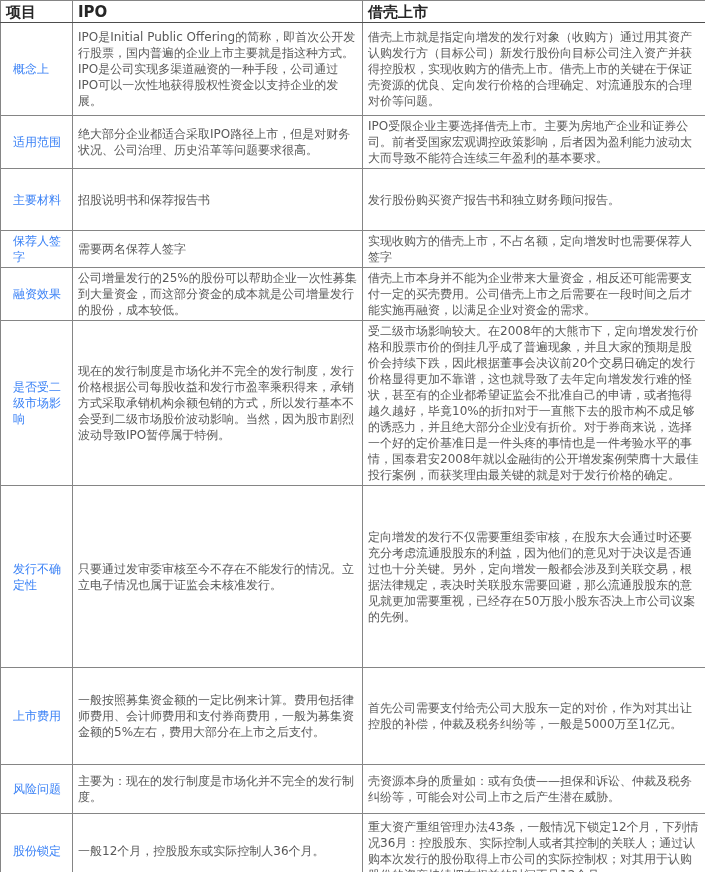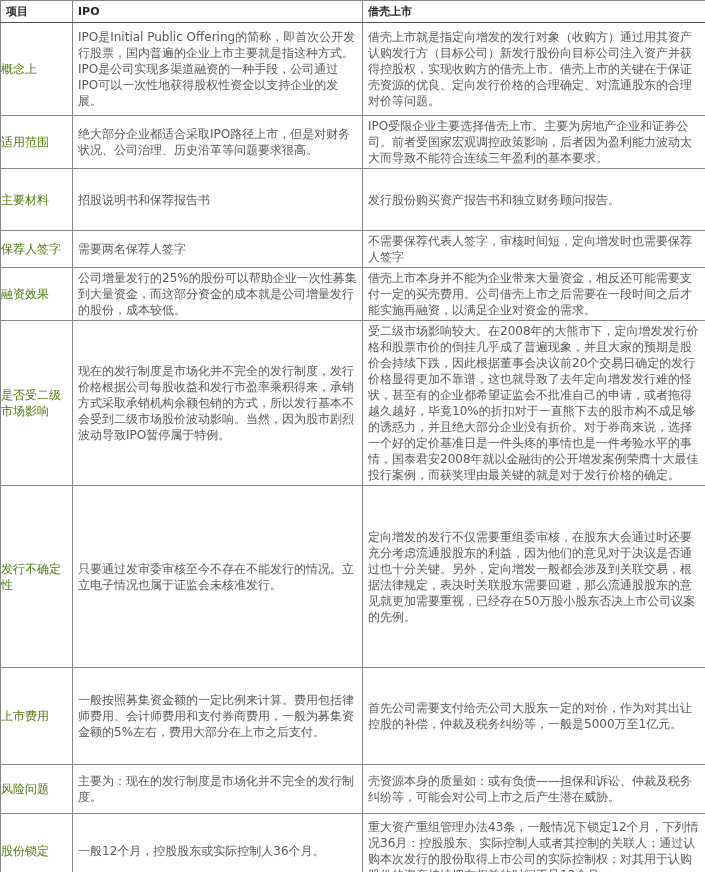--- a/index.html
+++ b/index.html
@@ -28,28 +28,28 @@
     border: 1px solid #858585;
     vertical-align: middle;
     text-align: left;
     padding: 2px 4px 2px 5px;
     word-wrap: break-word;
     overflow-wrap: break-word;
   }
   table.compare thead th {
     font-weight: bold;
     color: #262626;
-    font-size: 11px;
+    font-size: 15px;
     border-bottom: 1px solid #4d4d4d;
     padding: 2px 4px 2px 5px;
     background: #ffffff;
   }
   table.compare td.label-cell {
-    color: #4d7c0f;
-    padding-left: 0;
+    color: #3b82f6;
+    padding-left: 12px;
   }
   
   thead tr              { height: 22px; }
   tbody tr:nth-child(1) { height: 93px; }
   tbody tr:nth-child(2) { height: 30px; }
   tbody tr:nth-child(3) { height: 62px; }
   tbody tr:nth-child(4) { height: 32px; }
   tbody tr:nth-child(5) { height: 33px; }
   tbody tr:nth-child(6) { height: 64px; }
   tbody tr:nth-child(7) { height: 182px; }
@@ -88,21 +88,21 @@
         <td>IPO受限企业主要选择借壳上市。主要为房地产企业和证券公司。前者受国家宏观调控政策影响，后者因为盈利能力波动太大而导致不能符合连续三年盈利的基本要求。</td>
       </tr>
       <tr>
         <td class="label-cell">主要材料</td>
         <td>招股说明书和保荐报告书</td>
         <td>发行股份购买资产报告书和独立财务顾问报告。</td>
       </tr>
       <tr>
         <td class="label-cell">保荐人签字</td>
         <td>需要两名保荐人签字</td>
-        <td>不需要保荐代表人签字，审核时间短，定向增发时也需要保荐人签字</td>
+        <td>实现收购方的借壳上市，不占名额，定向增发时也需要保荐人签字</td>
       </tr>
       <tr>
         <td class="label-cell">融资效果</td>
         <td>公司增量发行的25%的股份可以帮助企业一次性募集到大量资金，而这部分资金的成本就是公司增量发行的股份，成本较低。</td>
         <td>借壳上市本身并不能为企业带来大量资金，相反还可能需要支付一定的买壳费用。公司借壳上市之后需要在一段时间之后才能实施再融资，以满足企业对资金的需求。</td>
       </tr>
       <tr>
         <td class="label-cell">是否受二级市场影响</td>
         <td>现在的发行制度是市场化并不完全的发行制度，发行价格根据公司每股收益和发行市盈率乘积得来，承销方式采取承销机构余额包销的方式，所以发行基本不会受到二级市场股价波动影响。当然，因为股市剧烈波动导致IPO暂停属于特例。</td>
         <td>受二级市场影响较大。在2008年的大熊市下，定向增发发行价格和股票市价的倒挂几乎成了普遍现象，并且大家的预期是股价会持续下跌，因此根据董事会决议前20个交易日确定的发行价格显得更加不靠谱，这也就导致了去年定向增发发行难的怪状，甚至有的企业都希望证监会不批准自己的申请，或者拖得越久越好，毕竟10%的折扣对于一直熊下去的股市构不成足够的诱惑力，并且绝大部分企业没有折价。对于券商来说，选择一个好的定价基准日是一件头疼的事情也是一件考验水平的事情，国泰君安2008年就以金融街的公开增发案例荣膺十大最佳投行案例，而获奖理由最关键的就是对于发行价格的确定。</td>

